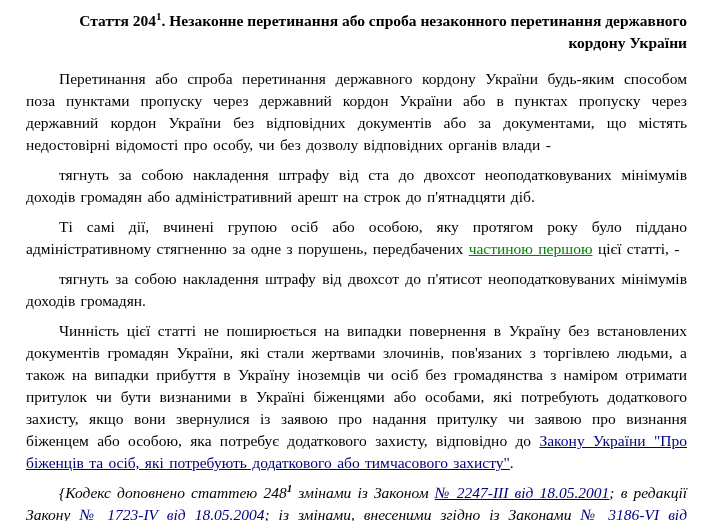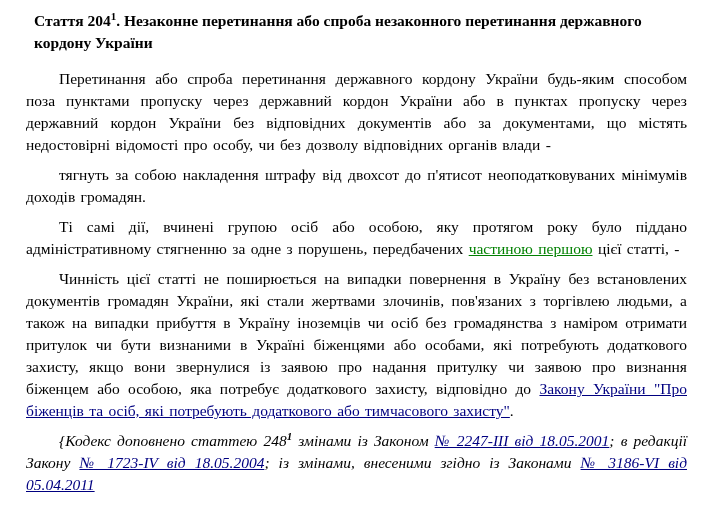--- a/index.html
+++ b/index.html
@@ -14,21 +14,21 @@
     font-family: "Liberation Serif", "DejaVu Serif", serif;
     color: #000000;
     font-size: 15.5px;
     line-height: 22px;
   }
   .page {
     padding: 8px 15px 0 18px;
   }
   .title {
     font-weight: bold;
-    text-align: left;
+    text-align: right;
     margin: 2px 0 14px 16px;
     font-size: 15.5px;
     line-height: 22px;
   }
   .title sup, .note sup {
     font-weight: bold;
     font-size: 11px;
     line-height: 0;
   }
   p.para {
@@ -56,22 +56,23 @@
 <body>
 
 <div class="page">
 
   <div class="title">
     <span>Стаття 204</span><sup>1</sup><span>. Незаконне перетинання або спроба незаконного перетинання державного кордону України</span>
   </div>
 
   <p class="para">Перетинання або спроба перетинання державного кордону України будь-яким способом поза пунктами пропуску через державний кордон України або в пунктах пропуску через державний кордон України без відповідних документів або за документами, що містять недостовірні відомості про особу, чи без дозволу відповідних органів влади -</p>
 
+  <p class="para">тягнуть за собою накладення штрафу від ста до двохсот неоподатковуваних мінімумів доходів громадян або адміністративний арешт на строк до п'ятнадцяти діб.</p>
+
+  <p class="para"><span>Ті самі дії, вчинені групою осіб або особою, яку протягом року було піддано адміністративному стягненню за одне з порушень, передбачених </span><a class="lnk-green">частиною першою</a><span> цієї статті, -</span></p>
 
   <p class="para">тягнуть за собою накладення штрафу від двохсот до п'ятисот неоподатковуваних мінімумів доходів громадян.</p>
-
-  <p class="para"><span>Ті самі дії, вчинені групою осіб або особою, яку протягом року було піддано адміністративному стягненню за одне з порушень, передбачених </span><a class="lnk-green">частиною першою</a><span> цієї статті, -</span></p>
 
   <p class="para"><span>Чинність цієї статті не поширюється на випадки повернення в Україну без встановлених документів громадян України, які стали жертвами злочинів, пов'язаних з торгівлею людьми, а також на випадки прибуття в Україну іноземців чи осіб без громадянства з наміром отримати притулок чи бути визнаними в Україні біженцями або особами, які потребують додаткового захисту, якщо вони звернулися із заявою про надання притулку чи заявою про визнання біженцем або особою, яка потребує додаткового захисту, відповідно до </span><a class="lnk-blue">Закону України "Про біженців та осіб, які потребують додаткового або тимчасового захисту"</a><span>.</span></p>
 
   <p class="para note"><span>{Кодекс доповнено статтею 248</span><sup>1</sup><span> змінами із Законом </span><a class="lnk-blue">№ 2247-III від 18.05.2001</a><span>; в редакції Закону </span><a class="lnk-blue">№ 1723-IV від 18.05.2004</a><span>; із змінами, внесеними згідно із Законами </span><a class="lnk-blue">№ 3186-VI від 05.04.2011</a></p>
 
 </div>
 
 </body></html>

